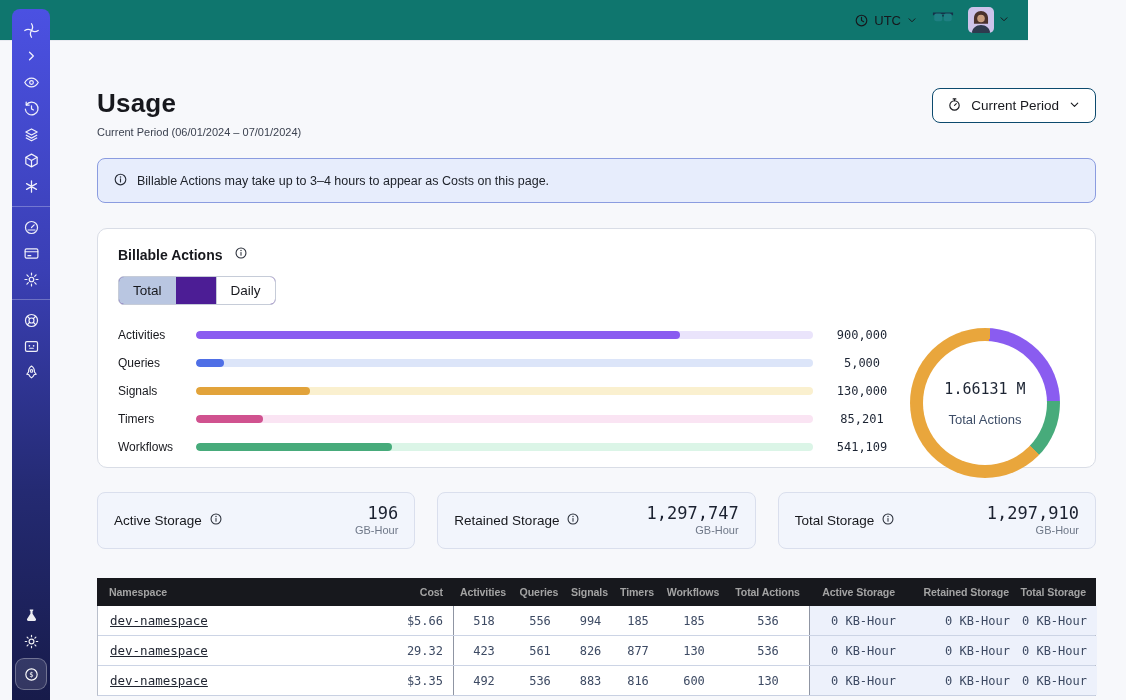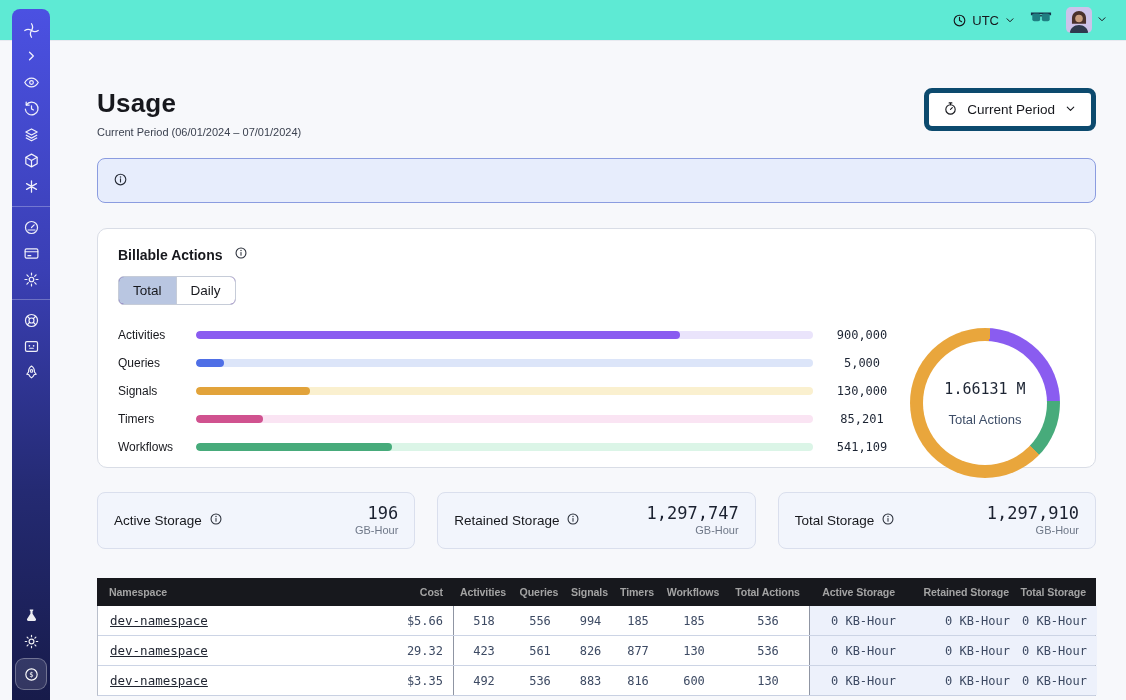--- a/index.html
+++ b/index.html
@@ -1,19 +1,19 @@
 <!DOCTYPE html>
 <html><head>
 <meta charset="utf-8">
 <style>
   html,body{margin:0;padding:0;width:1126px;height:700px;overflow:hidden;
     font-family:"Liberation Sans",sans-serif;background:#f7f8fb;-webkit-font-smoothing:antialiased;}
   .mono{font-family:"DejaVu Sans Mono",monospace;}
   
-  .topbar{position:absolute;left:0;top:0;width:1126px;height:41px;background:#5eead4;
+  .topbar{position:absolute;left:0;top:0;width:1028px;height:41px;background:#0f766e;
     border-bottom:1px solid #e8eaf0;display:flex;align-items:center;justify-content:flex-end;
     padding-right:18px;box-sizing:border-box;gap:14px;z-index:5;padding-left:48px;}
   .tz{display:flex;align-items:center;gap:5px;font-size:13px;color:#17181d;cursor:pointer;}
   .tz svg{display:block;}
   .avatar-wrap{display:flex;align-items:center;gap:4px;cursor:pointer;}
   .avatar{width:26px;height:26px;border-radius:5px;overflow:hidden;display:block;}
   
   .sidebar{position:absolute;left:12px;top:9px;width:38px;height:691px;z-index:10;
     border-radius:8px 8px 0 0;display:flex;flex-direction:column;align-items:center;
     background:linear-gradient(180deg,#4b51e2 0%,#3a3fb4 38%,#242a72 70%,#171b4a 100%);
@@ -24,30 +24,30 @@
   .sb-spacer{flex:1 1 auto;}
   .sb-pill{width:30px;height:30px;margin:4px 0 10px;border-radius:9px;display:flex;align-items:center;
     justify-content:center;background:rgba(255,255,255,.12);border:1px solid rgba(255,255,255,.3);
     color:#fff;cursor:pointer;flex:0 0 auto;}
   
   .main{position:absolute;left:0;top:41px;width:1126px;height:659px;box-sizing:border-box;
     padding:0 30px 0 97px;background:#f7f8fb;}
   .header-row{margin-top:47px;display:flex;justify-content:space-between;align-items:flex-start;}
   .page-title{font-size:26px;font-weight:700;color:#17181d;letter-spacing:.2px;}
   .page-subtitle{margin-top:7px;font-size:11px;color:#3c4250;}
-  .period-btn{height:33px;background:#fff;border:5px solid #0c4a6e;border-radius:8px;display:flex;
+  .period-btn{height:33px;background:#fff;border:1px solid #0c4a6e;border-radius:8px;display:flex;
     align-items:center;gap:9px;padding:0 14px;font-size:13.5px;font-weight:500;color:#17181d;cursor:pointer;}
   
   .banner{margin-top:20px;height:45px;box-sizing:border-box;background:#e7edfc;border:1px solid #8b9ce0;
     border-radius:8px;display:flex;align-items:center;gap:9px;padding:0 15px;font-size:12.5px;color:#20242c;}
   
   .card{margin-top:25px;background:#fff;border:1px solid #d9dde6;border-radius:10px;box-sizing:border-box;
     padding:17px 20px 18px;height:240px;}
   .card-title-row{display:flex;align-items:center;gap:11px;font-size:14px;font-weight:700;color:#17181d;}
-  .tabs{margin-top:13px;display:inline-flex;border:1px solid #c6ccd8;border-radius:6px;overflow:hidden;background:#4c1d95;}
+  .tabs{margin-top:13px;display:inline-flex;border:1px solid #c6ccd8;border-radius:6px;overflow:hidden;background:#4c1d95;gap:40px;}
   .tab{padding:6px 14px;font-size:13.5px;color:#17181d;cursor:pointer;background:#fff;}
   .tab.selected{background:#b9c6e1;}
   .tab + .tab{border-left:1px solid #c6ccd8;}
   .chart-row{margin-top:18px;display:flex;align-items:flex-start;}
   .bars{flex:1 1 auto;padding-top:2px;}
   .bar-row{display:flex;align-items:center;height:19px;margin-bottom:9px;}
   .bar-label{width:62px;font-size:12px;color:#17181d;flex:0 0 auto;}
   .bar-track{flex:1 1 auto;height:8px;border-radius:4px;margin:0 16px;position:relative;overflow:hidden;}
   .bar-fill{position:absolute;left:0;top:0;height:8px;border-radius:4px;}
   .bar-value{width:66px;text-align:center;font-size:12px;color:#1c2433;flex:0 0 auto;}
@@ -244,20 +244,21 @@
           </svg></span>
     </div>
   </div>
 
   <div class="banner">
     <span class="info-ic"><svg width="15" height="15" viewBox="0 0 24 24" fill="none" stroke="currentColor" stroke-width="1.8" stroke-linecap="round">
           <circle cx="12" cy="12" r="8.5"></circle>
           <path d="M12 11v5"></path>
           <path d="M12 7.8h.01" stroke-width="2.4"></path>
         </svg></span>
+    <span>Billable Actions may take up to 3–4 hours to appear as Costs on this page.</span>
   </div>
 
   <div class="card">
     <div class="card-title-row">
       <span>Billable Actions</span>
       <span class="info-ic"><svg width="14" height="14" viewBox="0 0 24 24" fill="none" stroke="currentColor" stroke-width="1.8" stroke-linecap="round">
             <circle cx="12" cy="12" r="8.5"></circle>
             <path d="M12 11v5"></path>
             <path d="M12 7.8h.01" stroke-width="2.4"></path>
           </svg></span>

